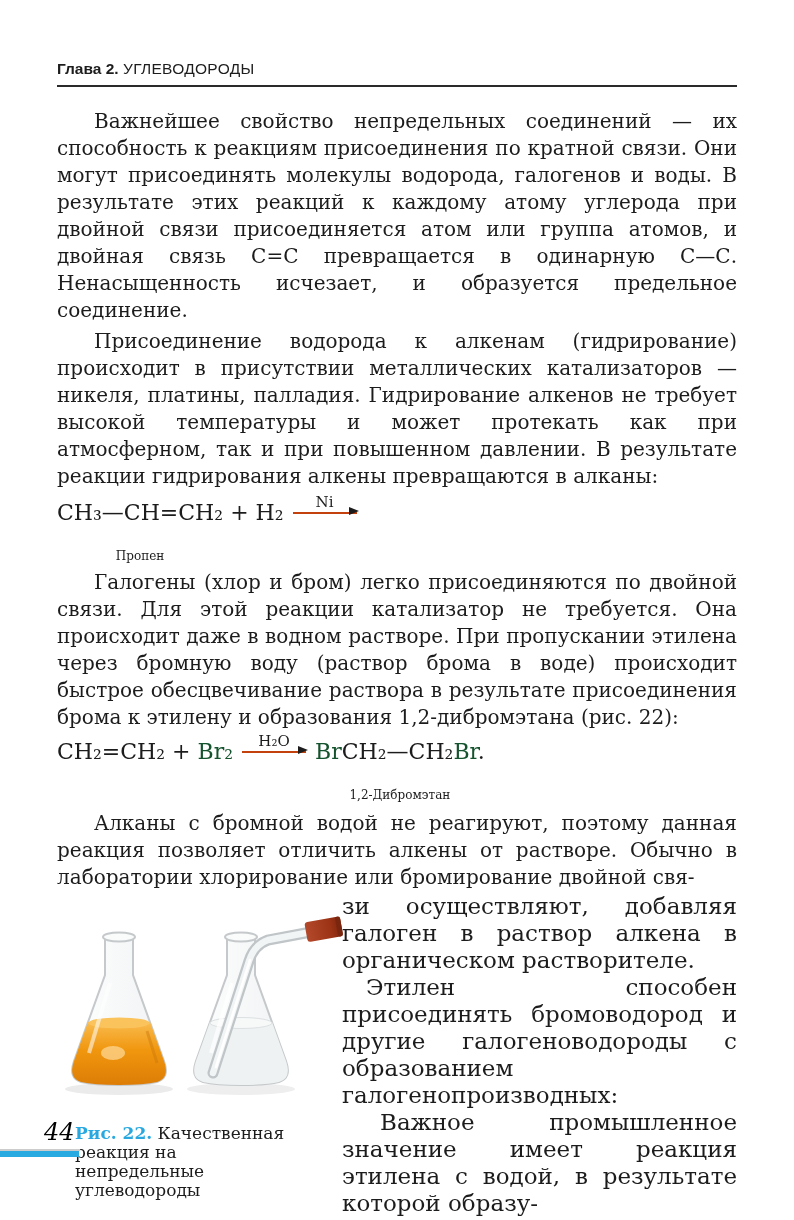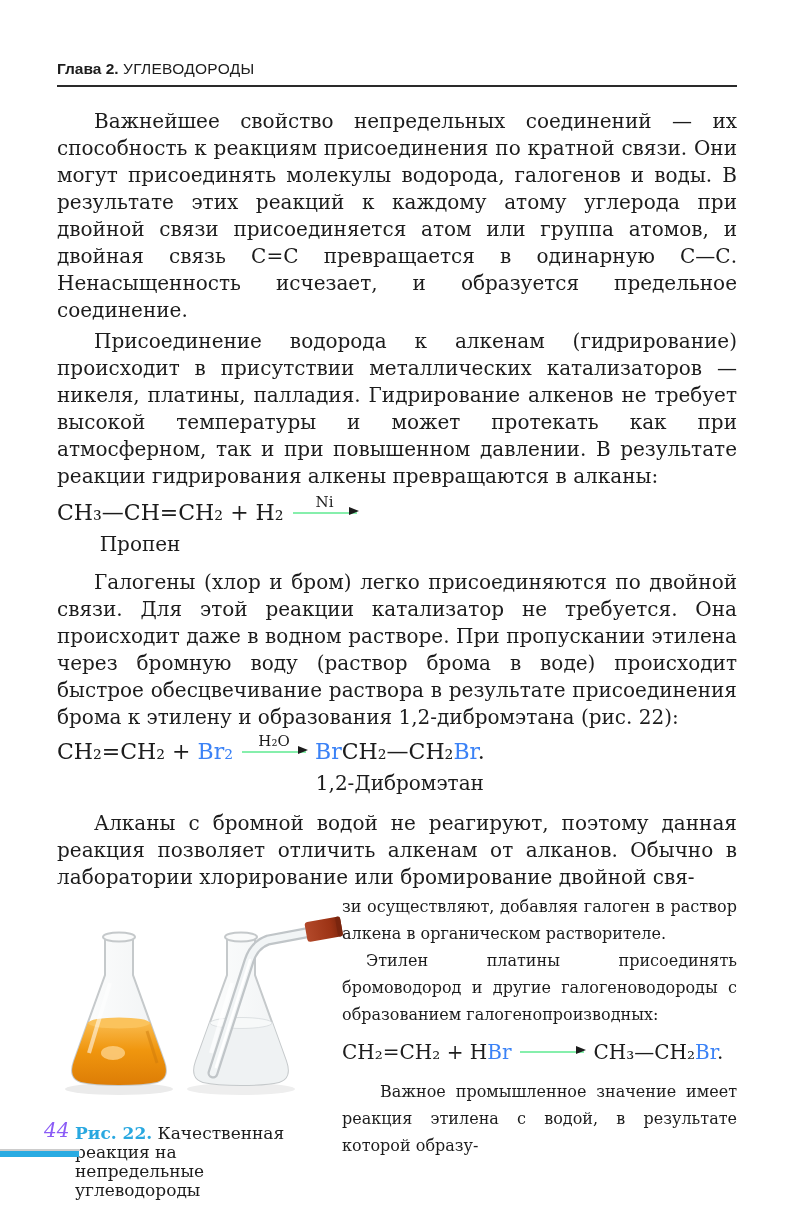--- a/index.html
+++ b/index.html
@@ -30,62 +30,62 @@
   p.p4 { margin-top:16px; }
 
   
   .equation { text-align:left; font-size:22px; position:relative; }
   .eq1 { margin-top:10px; padding-bottom:30px; }
   .eq2 { margin-top:8px;  padding-bottom:30px; }
   .eq3 { margin:12px 0 14px; text-align:left; font-size:20px; white-space:nowrap; }
   .eq-part { position:relative; display:inline-block; }
   .eq-name {
     position:absolute; top:100%; left:50%; transform:translateX(-50%);
-    margin-top:7px; font-size:20px; white-space:nowrap; color:#1c1c1c;
-  }
-  .chem-blue { color:#3b82f6; }
+    margin-top:24px; font-size:12px; white-space:nowrap; color:#1c1c1c;
+  }
+  .chem-blue { color:#14532d; }
 
   
   .rxn-arrow {
     display:inline-block; position:relative; width:64px; height:2px;
-    background:#86efac; vertical-align:6px; margin:0 9px;
+    background:#c2410c; vertical-align:6px; margin:0 9px;
   }
   .rxn-arrow::after {
     content:""; position:absolute; right:-2px; top:-4.6px;
     border-left:10px solid #1c1c1c;
     border-top:4.6px solid transparent; border-bottom:4.6px solid transparent;
   }
   .rxn-arrow .arrow-label {
     position:absolute; bottom:4px; left:50%; transform:translateX(-50%);
     font-size:15px; line-height:1; white-space:nowrap; background:transparent;
   }
 
   
   .columns { display:flex; margin-top:2px; }
   .fig-col { width:285px; flex:0 0 285px; }
   .right-col { flex:1; }
   .right-col p {
-    margin:0; font-size:16px; line-height:27px; text-align:justify;
+    margin:0; font-size:23px; line-height:27px; text-align:justify;
   }
   .right-col p.no-indent { text-indent:0; }
   .right-col p.ind-sm { text-indent:24px; }
   .right-col p.ind { text-indent:38px; }
 
   figure { margin:0; }
   .flasks { display:block; margin-top:10px; margin-left:4px; }
   figcaption {
     margin-top:6px; margin-left:18px; width:232px;
     font-size:17px; line-height:19px; color:#1c1c1c;
   }
   .fig-num { color:#29a8e0; font-weight:bold; }
 
   
   .page-number {
     position:absolute; left:44px; top:1118px;
-    font-size:20px; font-style:italic; color:#8b5cf6;
+    font-size:24px; font-style:italic; color:#000000;
   }
   .footer-rule-gray {
     position:absolute; left:0; top:1149px; width:80px; height:2px; background:#cccccc;
   }
   .footer-rule-blue {
     position:absolute; left:0; top:1151px; width:79px; height:6px; background:#29abe2;
   }
 </style>
 </head>
 <body>
@@ -111,21 +111,21 @@
 
     <p class="body p3">Галогены (хлор и бром) легко присоединяются по двойной связи. Для этой реакции катализатор не требуется. Она происходит даже в водном растворе. При пропускании этилена через бромную воду (раствор брома в воде) происходит быстрое обесцвечивание раствора в результате присоединения брома к этилену и образования 1,2-дибромэтана (рис. 22):</p>
 
     <div class="equation eq2">
       <span>CH₂=CH₂ + </span><span class="chem-blue">Br₂</span><span class="rxn-arrow"><span class="arrow-label">H₂O</span></span><span class="eq-part">
         <span><span class="chem-blue">Br</span><span>CH₂—CH₂</span><span class="chem-blue">Br</span><span>.</span></span>
         <span class="eq-name">1,2-Дибромэтан</span>
       </span>
     </div>
 
-    <p class="body p4">Алканы с бромной водой не реагируют, поэтому данная реакция позволяет отличить алкенам от алканов. Обычно в лаборатории хлорирование или бромирование двойной свя-</p>
+    <p class="body p4">Алканы с бромной водой не реагируют, поэтому данная реакция позволяет отличить алкены от растворе. Обычно в лаборатории хлорирование или бромирование двойной свя-</p>
 
     <div class="columns">
 
       <div class="fig-col">
         <figure>
           <svg class="flasks" width="285" height="215" viewBox="0 0 285 215" role="img">
             <defs>
               <linearGradient id="orangeGrad" x1="0" y1="0" x2="0" y2="1">
                 <stop offset="0" stop-color="#f9bb4e"></stop>
                 <stop offset="0.45" stop-color="#f0960e"></stop>
@@ -177,25 +177,22 @@
           </svg>
           <figcaption>
             <span class="fig-num">Рис. 22.</span>
             <span>Качественная реакция на непредельные углеводороды</span>
           </figcaption>
         </figure>
       </div>
 
       <div class="right-col">
         <p class="no-indent">зи осуществляют, добавляя галоген в раствор алкена в органическом растворителе.</p>
-        <p class="ind-sm">Этилен платины присоединять бромоводород и другие галогеноводороды с образованием галогенопроизводных:</p>
-
-        <div class="equation eq3">
-          <span>CH₂=CH₂ + H</span><span class="chem-blue">Br</span><span class="rxn-arrow"></span><span>CH₃—CH₂</span><span class="chem-blue">Br</span><span>.</span>
-        </div>
+        <p class="ind-sm">Этилен способен присоединять бромоводород и другие галогеноводороды с образованием галогенопроизводных:</p>
+
 
         <p class="ind">Важное промышленное значение имеет реакция этилена с водой, в результате которой образу-</p>
       </div>
     </div>
 
   </div>
 
   <div class="page-number">44</div>
   <div class="footer-rule-gray"></div>
   <div class="footer-rule-blue"></div>

